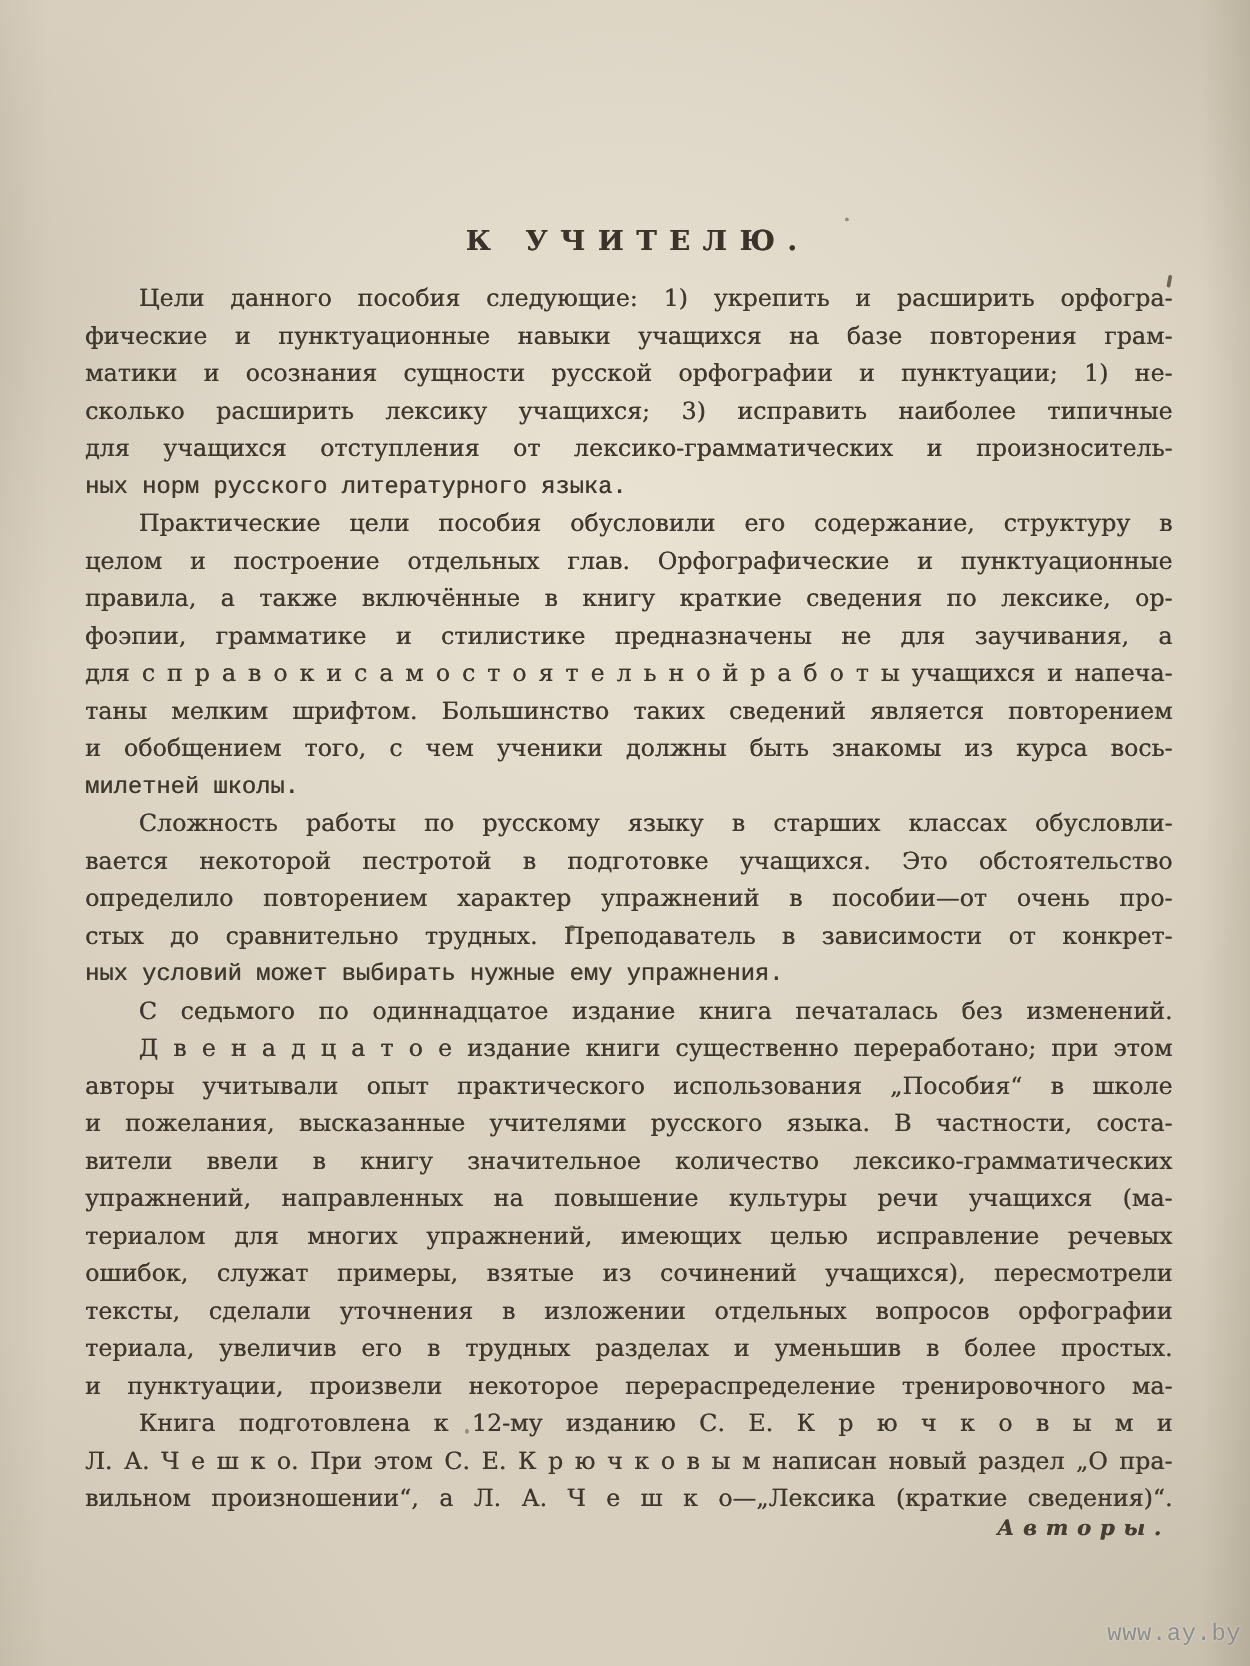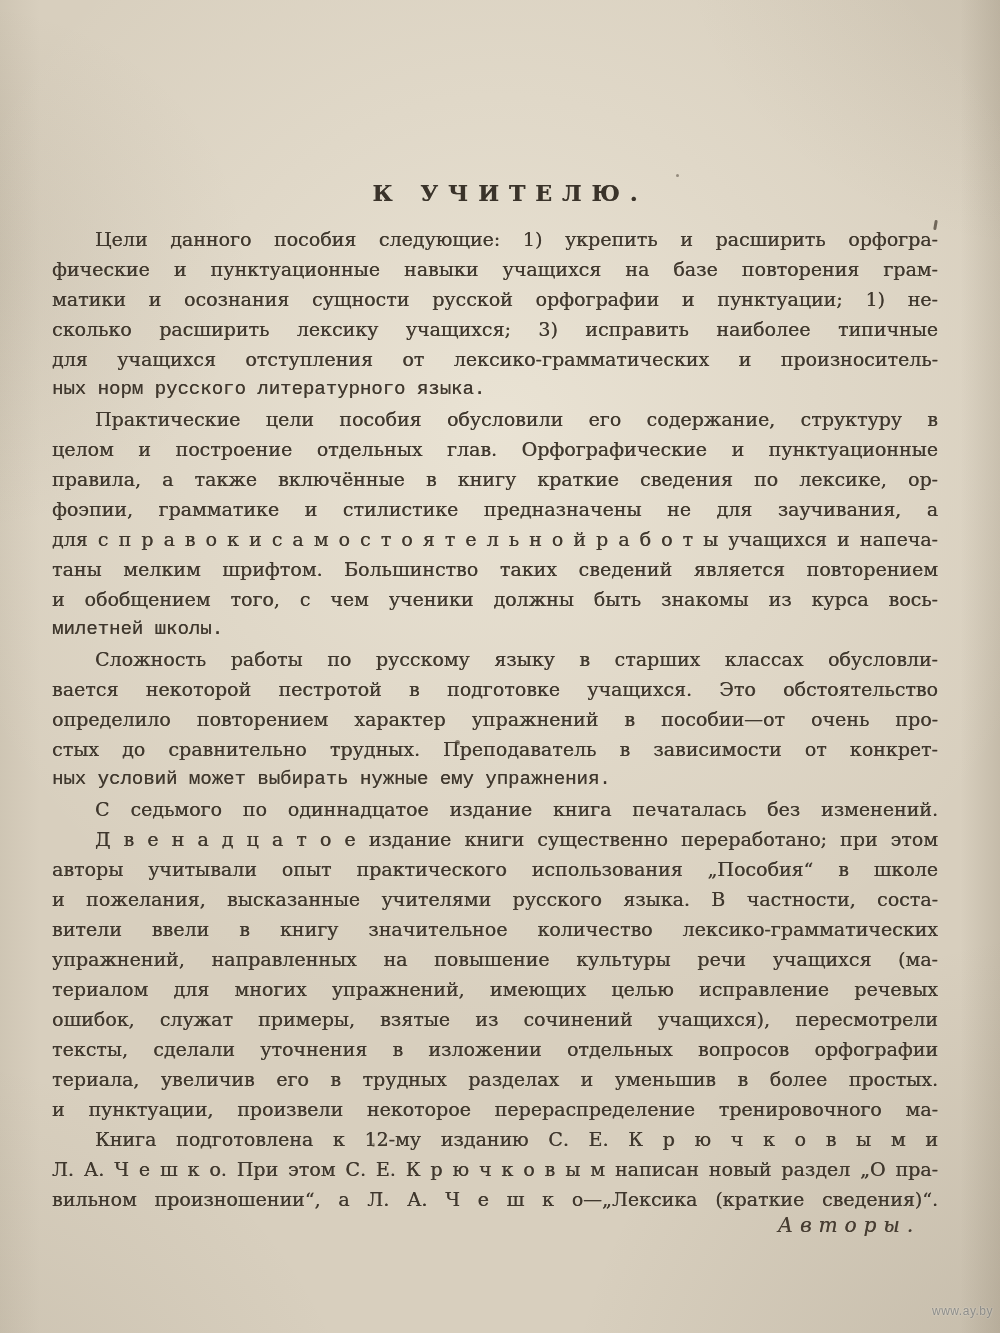--- a/index.html
+++ b/index.html
@@ -46,40 +46,41 @@
     width: 886px;
     font-size: 19px;
   }
   .line {
     line-height: 30px;
     height: 30px;
     overflow: hidden;
     text-align: justify;
     text-align-last: justify;
     text-shadow: 0.3px 0 0 rgba(63,55,45,0.8);
+    margin-left: 16px;
   }
   .line.first { text-indent: 43px; }
   .line.endline { text-align-last: left; font-family: Liberation Mono, monospace; }
   .signature {
     position: absolute;
     top: 1213px;
-    right: 80px;
-    font-size: 20px;
+    right: 64px;
+    font-size: 17px;
     font-style: italic;
-    font-weight: 400;
+    font-weight: 700;
     letter-spacing: 7px;
     color: #463c31;
     text-shadow: 0.3px 0 0 rgba(70,60,49,0.8);
   }
   .watermark {
     position: absolute;
     right: 7px;
     bottom: 15px;
-    font-family: Liberation Sans, sans-serif;
-    font-size: 12px;
+    font-family: Liberation Mono, monospace;
+    font-size: 19px;
     color: #8d8d89;
     letter-spacing: 0.5px;
     text-shadow: 0 0 2px rgba(255,255,255,0.55);
   }
   .speck {
     position: absolute;
     background: #554b3e;
     border-radius: 50%;
   }
   .speck.s1 { left: 934px; top: 220px; width: 3px; height: 10px; border-radius: 2px; transform: rotate(10deg); opacity: 0.8; }

